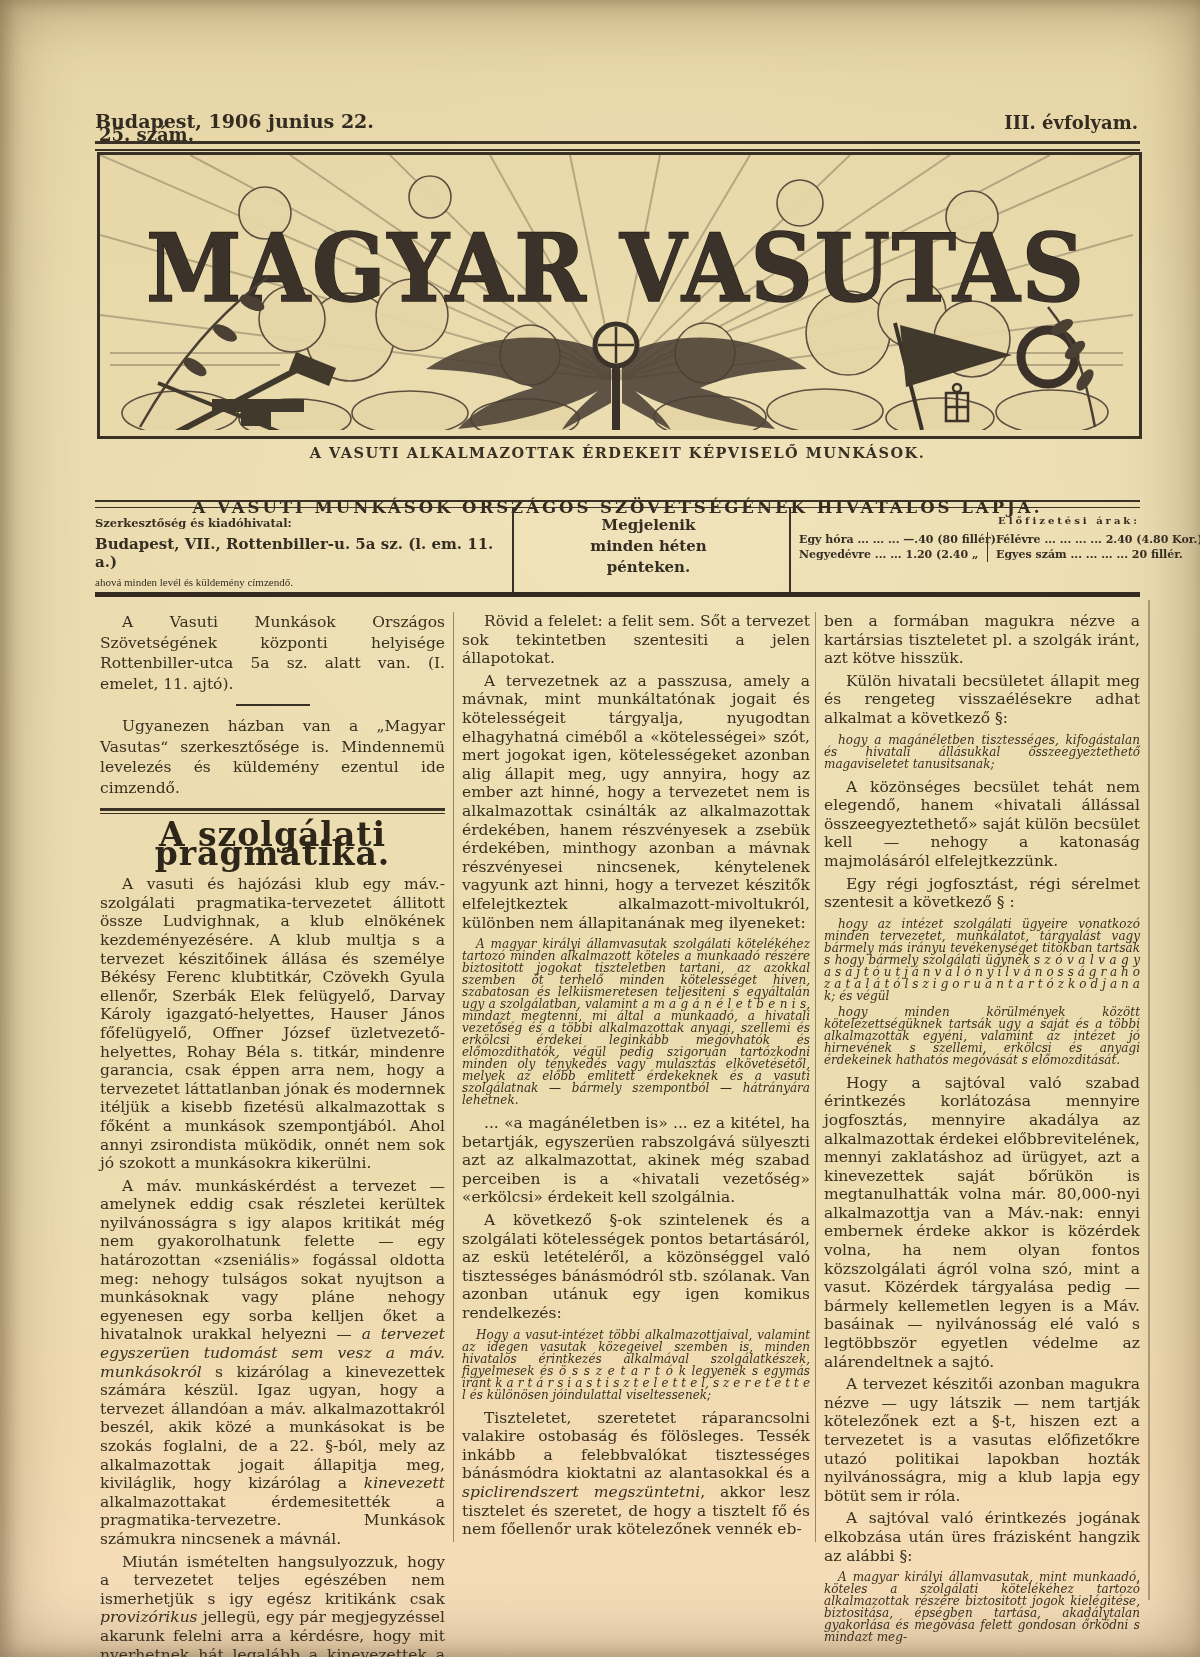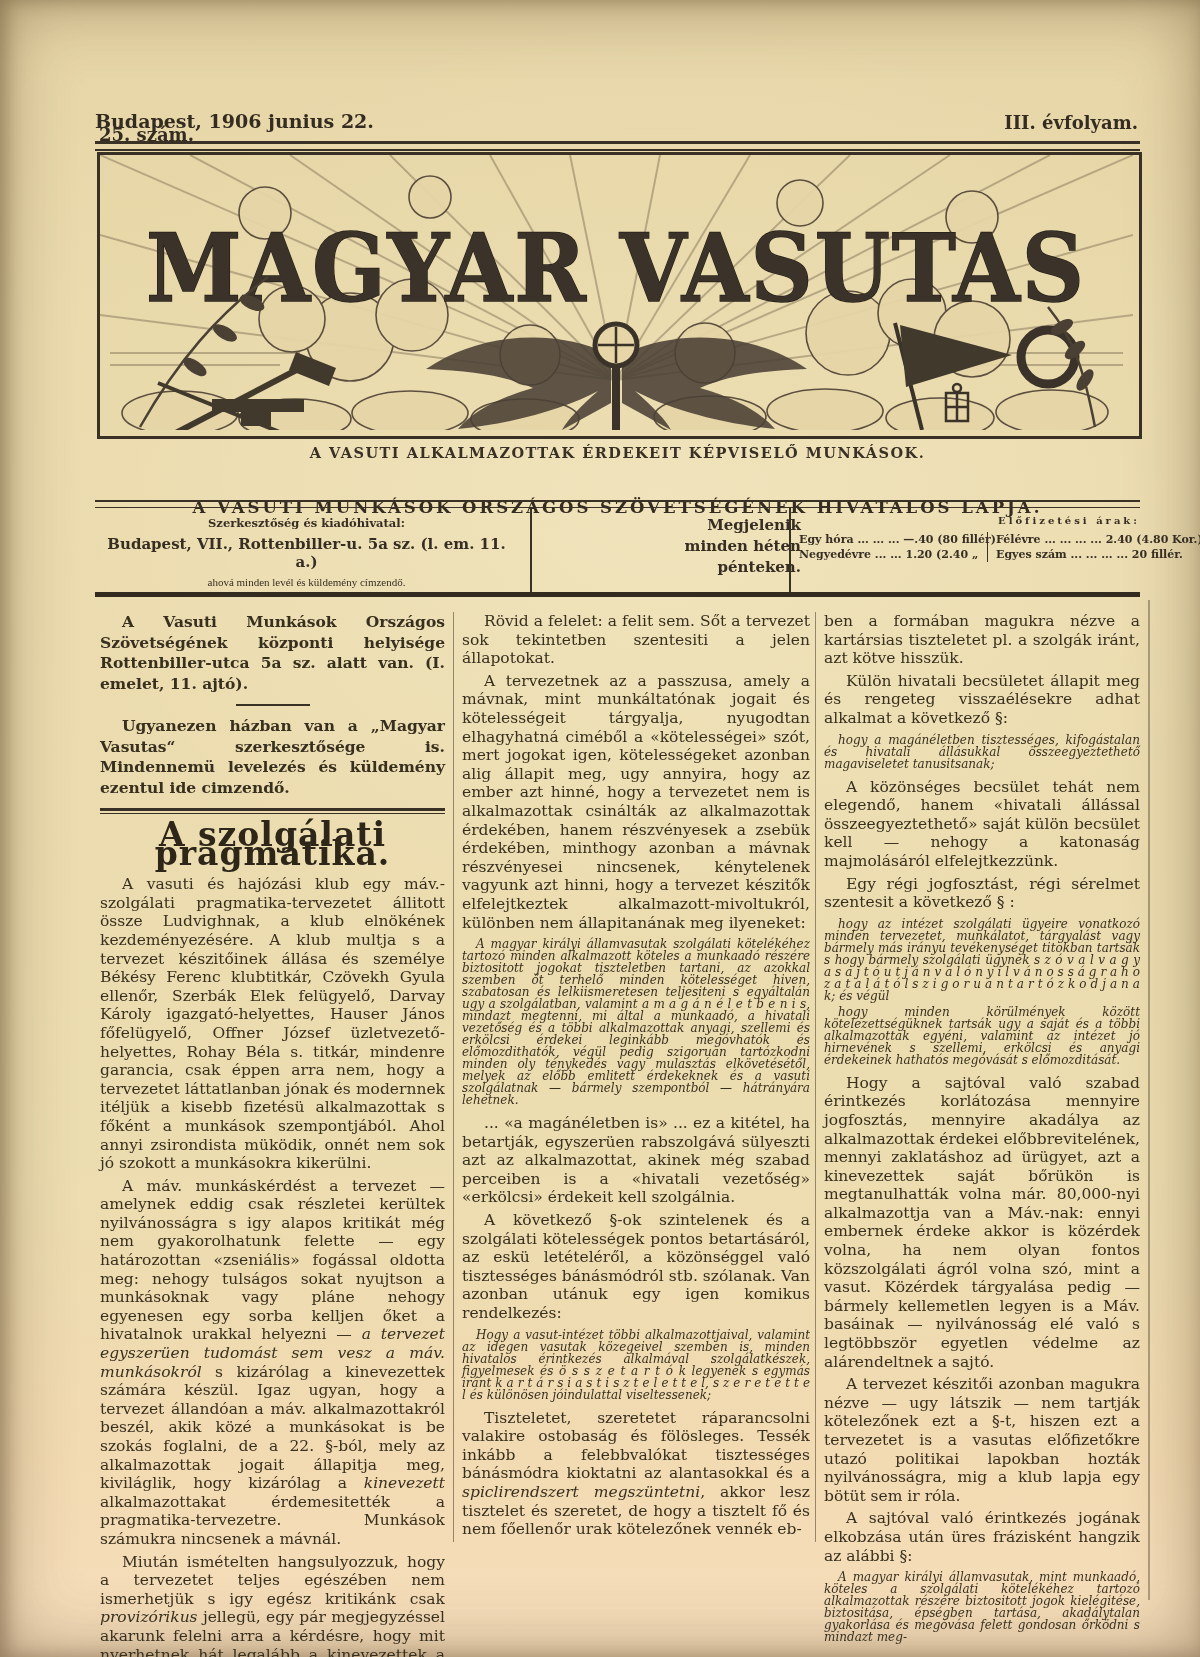--- a/index.html
+++ b/index.html
@@ -31,40 +31,40 @@
     border:3px solid #3a3126;background:rgba(230,214,166,.4);text-align:center;}
   .masthead svg{display:block;}
   
   .subtitle1{position:absolute;left:95px;top:444px;width:1045px;text-align:center;
     font-size:14.5px;font-weight:bold;letter-spacing:1.5px;color:#3a3126;}
   .subtitle2{position:absolute;left:95px;top:468px;width:1045px;text-align:center;
     font-size:16.5px;font-weight:bold;letter-spacing:3px;color:#342c21;margin-top:30px;}
   
   .infobar{position:absolute;left:95px;top:508px;width:1045px;height:84px;font-size:12px;}
   .infobar .cell{position:absolute;top:0;height:100%;}
-  .cell-office{left:0;width:423px;text-align:center;}
+  .cell-office{left:0;width:423px;}
   .cell-office .lbl{font-size:11.5px;font-weight:bold;margin-top:8px;}
   .cell-office .addr{font-size:15px;font-weight:bold;margin-top:5px;}
   .cell-office .note{font-size:11px;margin-top:5px;font-family:Liberation Serif, serif;}
-  .cell-sched{left:435px;width:271px;text-align:right;font-weight:bold;font-size:15px;line-height:21px;padding-top:7px;box-sizing:border-box;
+  .cell-sched{left:417px;width:271px;text-align:center;font-weight:bold;font-size:15px;line-height:21px;padding-top:7px;box-sizing:border-box;
     border-left:2px solid #3a3126;}
   .cell-prices{left:694px;width:351px;border-left:2px solid #3a3126;box-sizing:border-box;}
   .cell-prices .ptitle{text-align:right;font-size:10px;font-weight:bold;letter-spacing:3px;margin-top:7px;}
   .price-cols{position:relative;margin-top:6px;height:34px;}
   .price-a{position:absolute;left:8px;width:178px;font-size:11px;font-weight:bold;line-height:15px;white-space:nowrap;}
   .price-b{position:absolute;left:196px;width:150px;font-size:11px;font-weight:bold;line-height:15px;white-space:nowrap;
     border-left:1.5px solid #3a3126;padding-left:8px;}
   
   .col{position:absolute;top:612px;text-align:justify;font-size:15.5px;line-height:18.6px;color:#38301f;}
   #col1{left:100px;width:345px;}
   #col2{left:462px;width:348px;}
   #col3{left:824px;width:316px;}
   .col-rule{position:absolute;top:612px;height:930px;width:0;border-left:1.5px solid rgba(74,62,40,.55);}
   .edge-line{position:absolute;top:600px;height:1000px;left:1148px;width:0;border-left:2px solid rgba(74,62,40,.4);}
-  .notice{font-weight:bold;font-size:15.5px;line-height:20.5px;margin:0 0 6px 0;text-indent:22px;}
+  .notice{font-weight:normal;font-size:15.5px;line-height:20.5px;margin:0 0 6px 0;text-indent:22px;}
   .short-rule{width:74px;border-top:2.5px solid #3a3126;margin:10px auto 10px auto;}
   .col .dbl-inline{border-top:3px solid #3a3126;border-bottom:1.5px solid #3a3126;height:2px;margin:10px 0 12px 0;}
   .art-title{font-size:33px;font-weight:bold;text-align:center;margin:4px 0 12px 0;
     letter-spacing:1px;color:#2e2719;text-indent:0;}
   .body-p{margin:0 0 4px 0;text-indent:22px;}
   .noindent{text-indent:0;}
   .small-block{font-size:12px;line-height:12px;margin:6px 0 8px 0;text-indent:14px;color:#38301f;font-style:italic;}
   .small-block + .small-block{margin-top:-4px;}
   i{font-style:italic;}
 </style>

